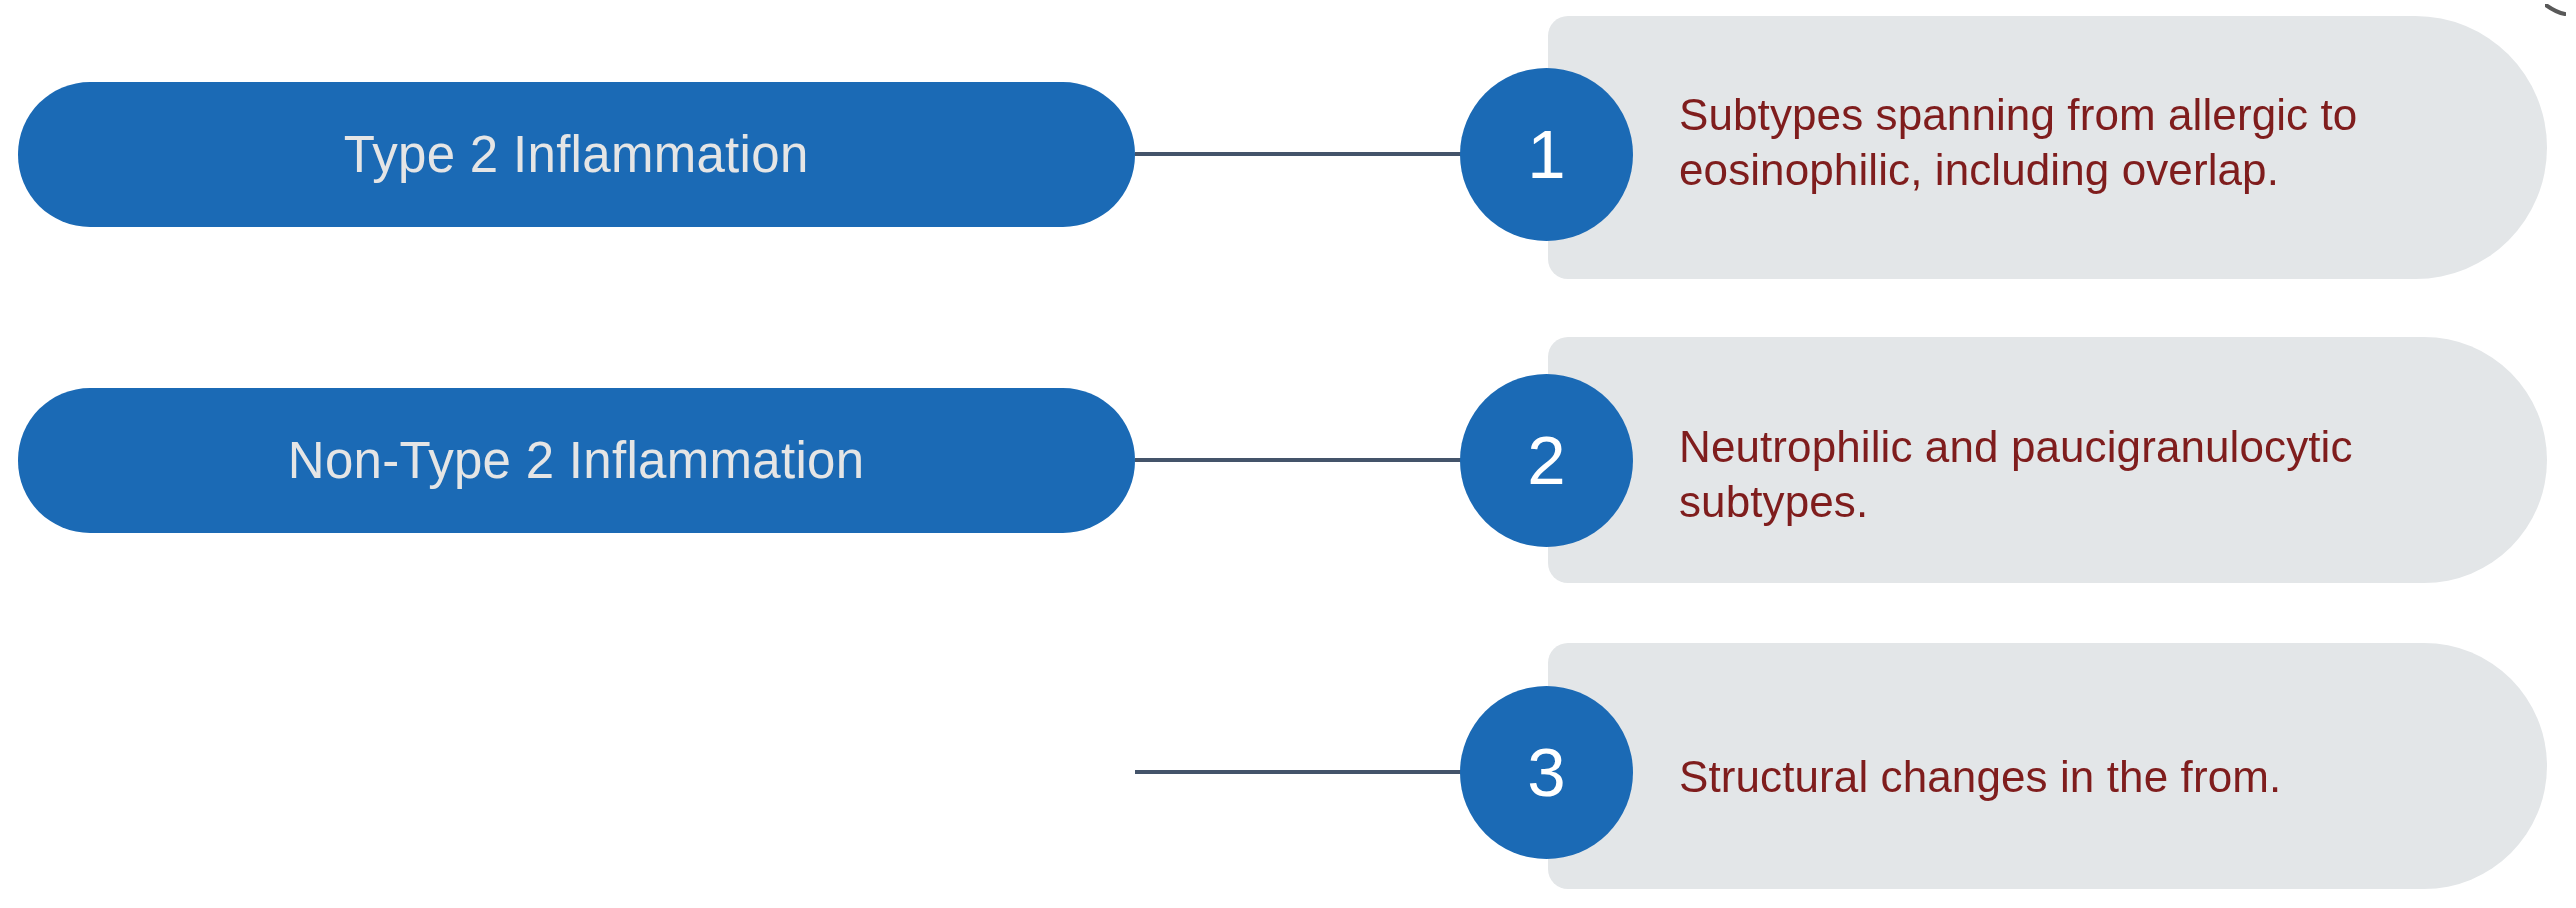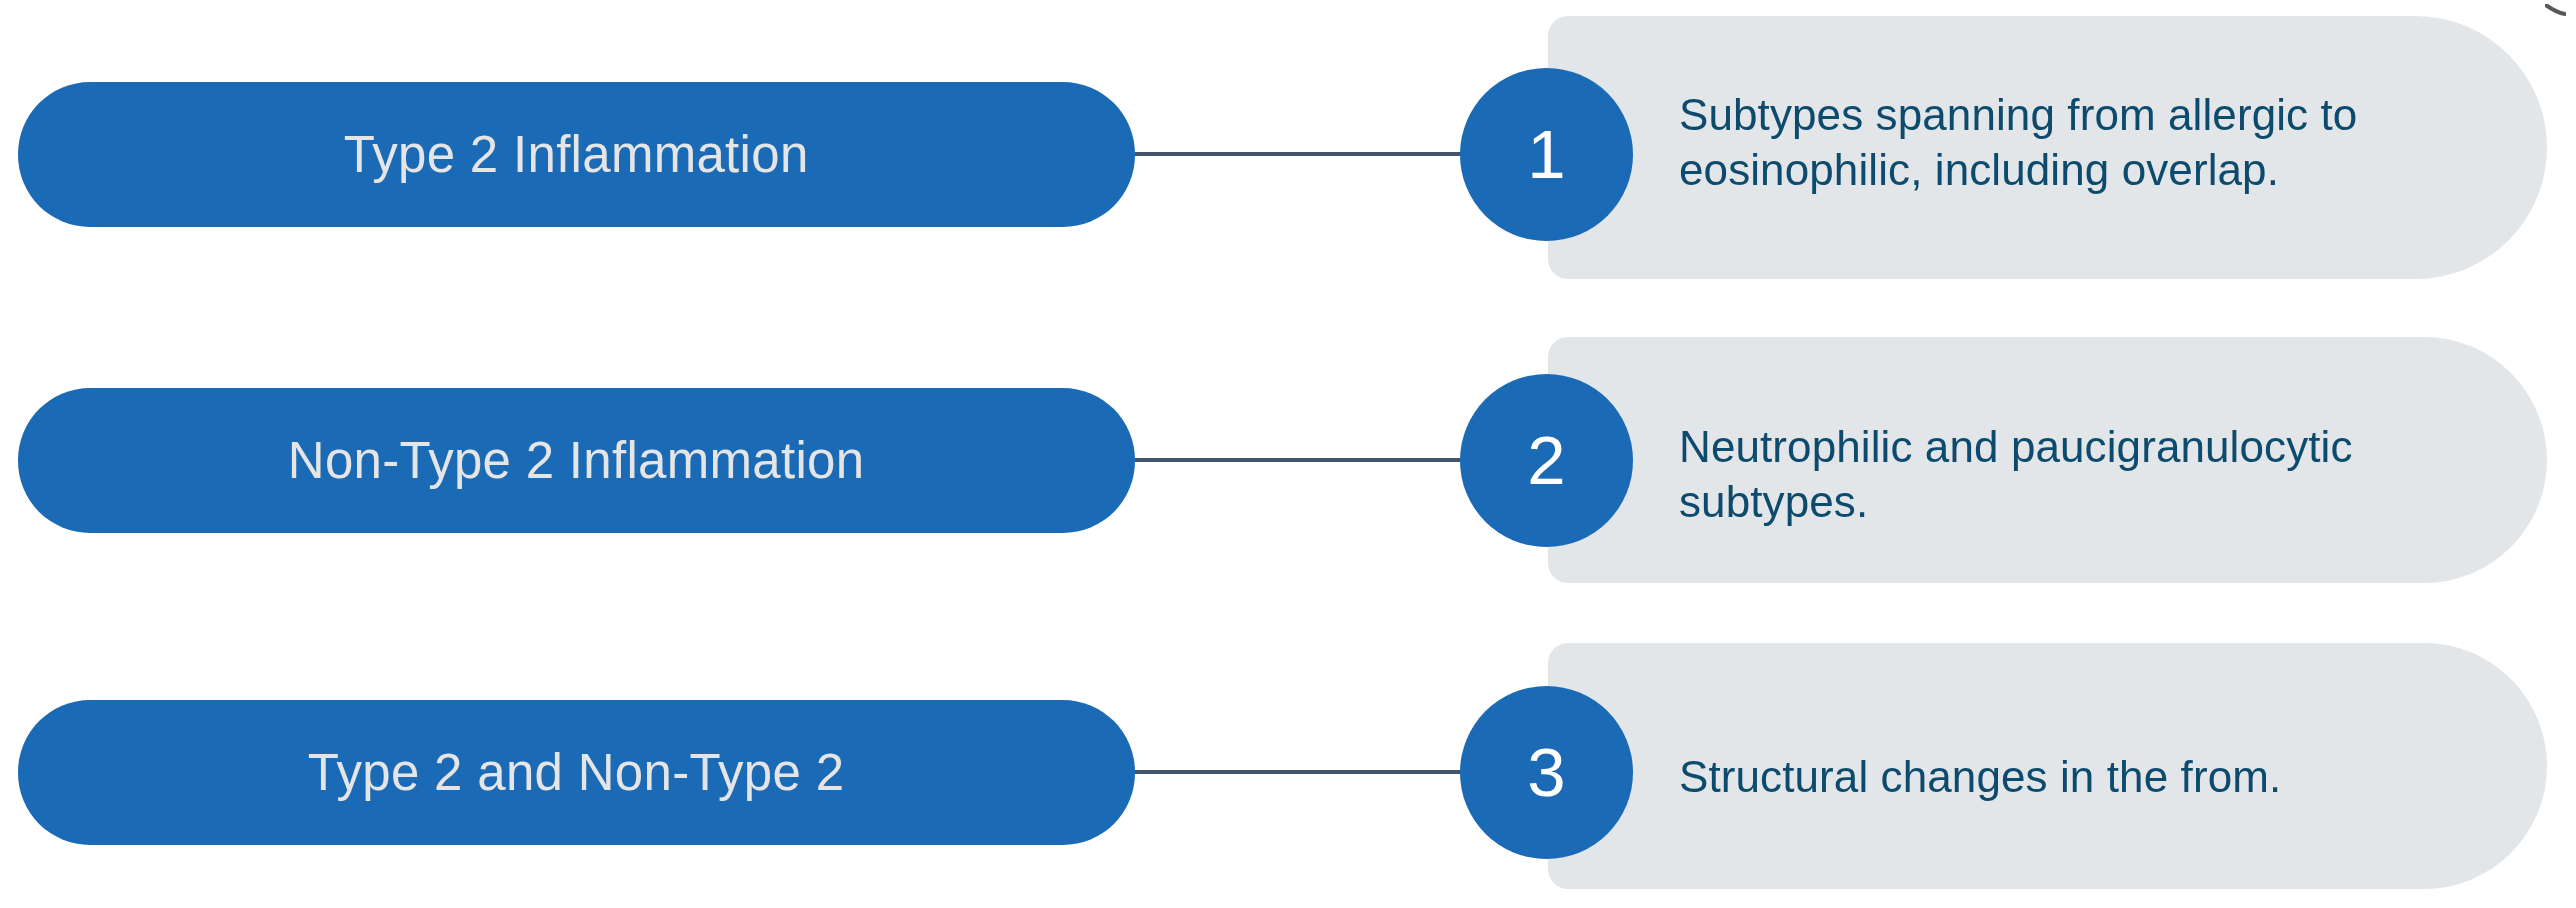--- a/index.html
+++ b/index.html
@@ -45,21 +45,21 @@
   .row-1 .desc-panel { top: 16px;  height: 263px; border-top-right-radius: 132px; border-bottom-right-radius: 132px; }
   .row-2 .desc-panel { top: 25px;  height: 246px; border-top-right-radius: 123px; border-bottom-right-radius: 123px; }
   .row-3 .desc-panel { top: 25px;  height: 246px; border-top-right-radius: 123px; border-bottom-right-radius: 123px; }
 
   .desc-text {
     position: absolute;
     left: 1679px;
     width: 782px;
     font-size: 44px;
     line-height: 1.26;
-    color: #0c4a6e;
+    color: #7f1d1d;
     letter-spacing: 0.1px;
   }
   .row-1 .desc-text { top: 87px; }
   .row-2 .desc-text { top: 107px; }
   .row-3 .desc-text { top: 131px; }
 
   
   .pill {
     position: absolute;
     left: 17.6px;
@@ -162,23 +162,20 @@
     <div class="num-circle">
       <span class="num-label">2</span>
     </div>
 
     <div class="desc-text">Neutrophilic and paucigranulocytic subtypes.</div>
   </div>
 
   <div class="row row-3">
     <div class="desc-panel"></div>
 
-    <div class="pill">
-      <span class="pill-label">Type 2 and Non-Type 2</span>
-    </div>
 
     <div class="connector"></div>
 
     <div class="num-circle">
       <span class="num-label">3</span>
     </div>
 
     <div class="desc-text">Structural changes in the from.</div>
   </div>
 

